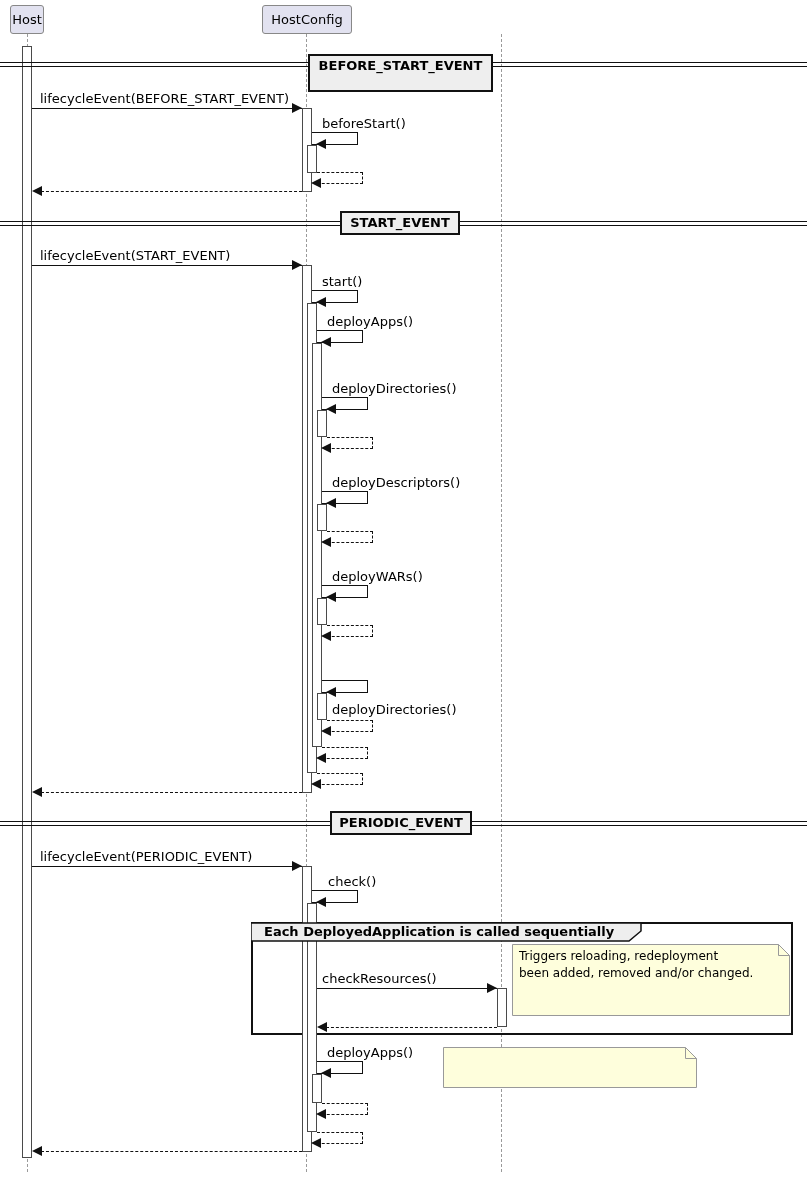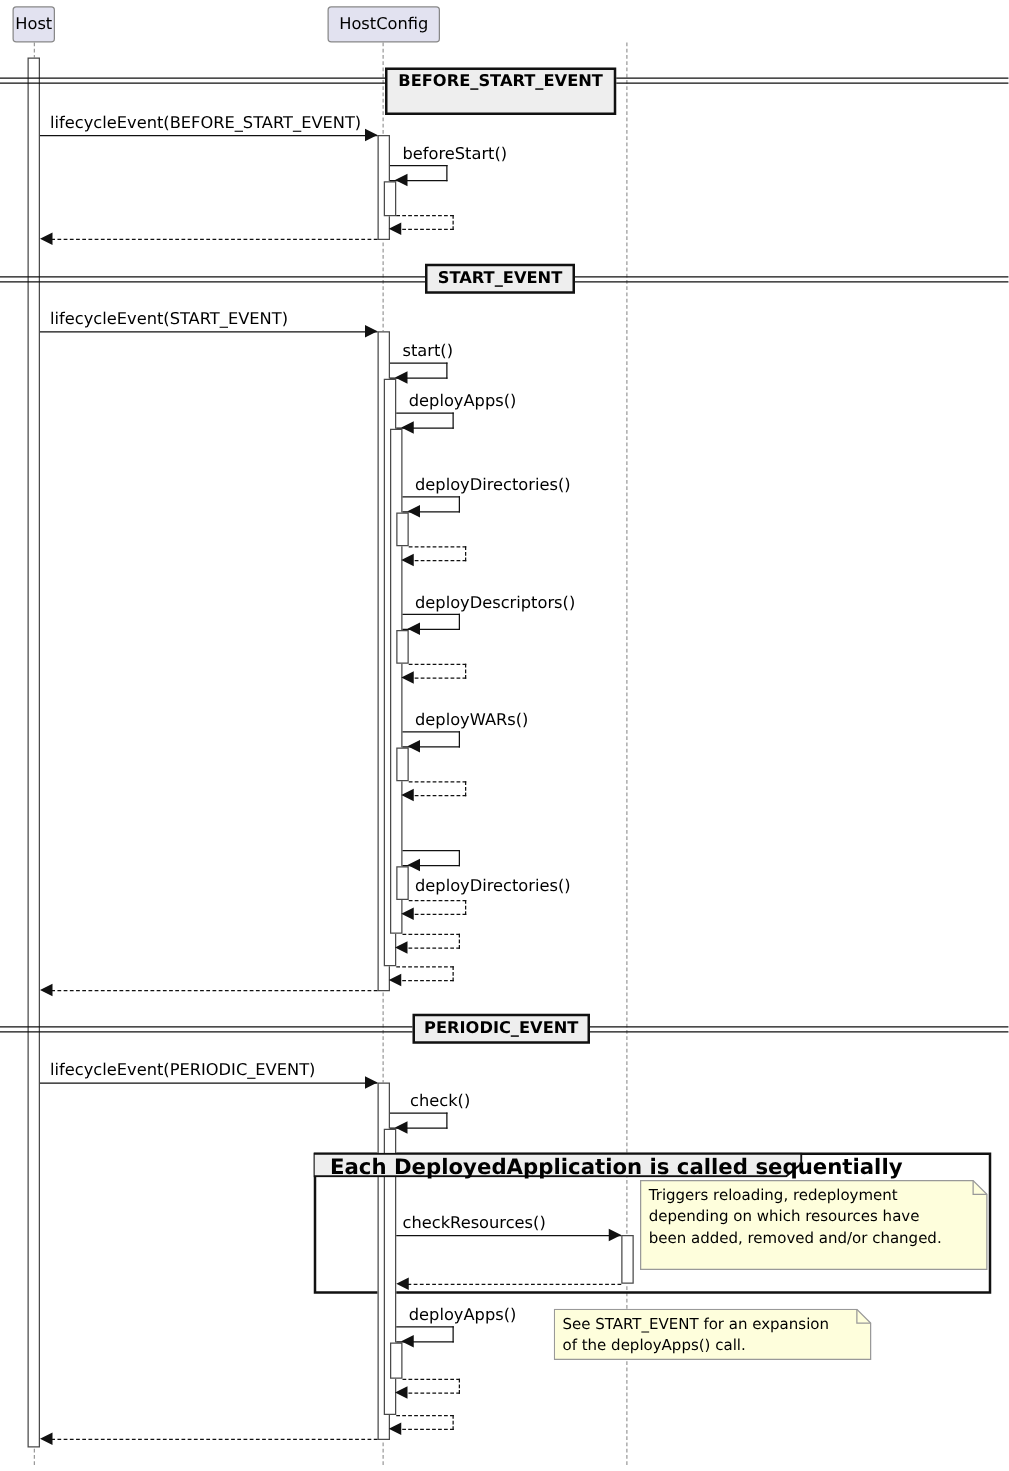--- a/index.html
+++ b/index.html
@@ -22,21 +22,21 @@
   .hline.dash{border-top:1px dashed #111;}
   .msg-label{position:absolute;white-space:nowrap;font-size:13px;}
   .selfcall{position:absolute;width:46px;box-sizing:border-box;
     border:1px solid #111;border-left:none;}
   .selfret{position:absolute;width:46px;box-sizing:border-box;
     border:1px dashed #111;border-left:none;}
   .ah{position:absolute;width:0;height:0;border-style:solid;}
   .ah.left{border-width:5px 10px 5px 0;border-color:transparent #111 transparent transparent;}
   .ah.right{border-width:5px 0 5px 10px;border-color:transparent transparent transparent #111;}
   .frame{position:absolute;box-sizing:border-box;border:2px solid #111;background:transparent;}
-  .frame-title{position:absolute;font-weight:bold;font-size:17px;white-space:nowrap;}
+  .frame-title{position:absolute;font-weight:bold;font-size:13px;white-space:nowrap;}
   .note-text{position:absolute;font-size:12px;line-height:17px;white-space:nowrap;}
   svg{position:absolute;display:block;}
 </style>
 </head>
 <body>
 
 <div id="diagram">
 
   <div class="lifeline" style="left:27px;top:34px;height:1138px;"></div>
   <div class="lifeline" style="left:306px;top:34px;height:1138px;"></div>
@@ -173,29 +173,24 @@
     <path d="M0,1 H390 V9 L378,19 H0 Z" fill="#EEEEEE" stroke="#111" stroke-width="1.5"></path>
   </svg>
   <div class="frame-title" style="left:264px;top:924px;">Each DeployedApplication is called sequentially</div>
 
   <svg style="left:512px;top:944px;" width="279" height="73" viewBox="0 0 279 73">
     <path d="M0.5,0.5 H266.5 L277.5,11.5 V71.5 H0.5 Z" fill="#FEFEDC" stroke="#999" stroke-width="1"></path>
     <path d="M266.5,0.5 V11.5 H277.5" fill="none" stroke="#999" stroke-width="1"></path>
   </svg>
   <div class="note-text" style="left:519px;top:948px;">
     <div>Triggers reloading, redeployment</div>
-    <div>depending on which resources have</div>
     <div>been added, removed and/or changed.</div>
   </div>
 
   <svg style="left:443px;top:1047px;" width="255" height="42" viewBox="0 0 255 42">
     <path d="M0.5,0.5 H242.5 L253.5,11.5 V40.5 H0.5 Z" fill="#FEFEDC" stroke="#999" stroke-width="1"></path>
     <path d="M242.5,0.5 V11.5 H253.5" fill="none" stroke="#999" stroke-width="1"></path>
   </svg>
-  <div class="note-text" style="left:450px;top:1051px;">
-    <div>See START_EVENT for an expansion</div>
-    <div>of the deployApps() call.</div>
-  </div>
 
   <div class="participant" style="left:10px;top:5px;width:34px;">Host</div>
   <div class="participant" style="left:262px;top:5px;width:90px;">HostConfig</div>
 
 </div>
 
 </body></html>

